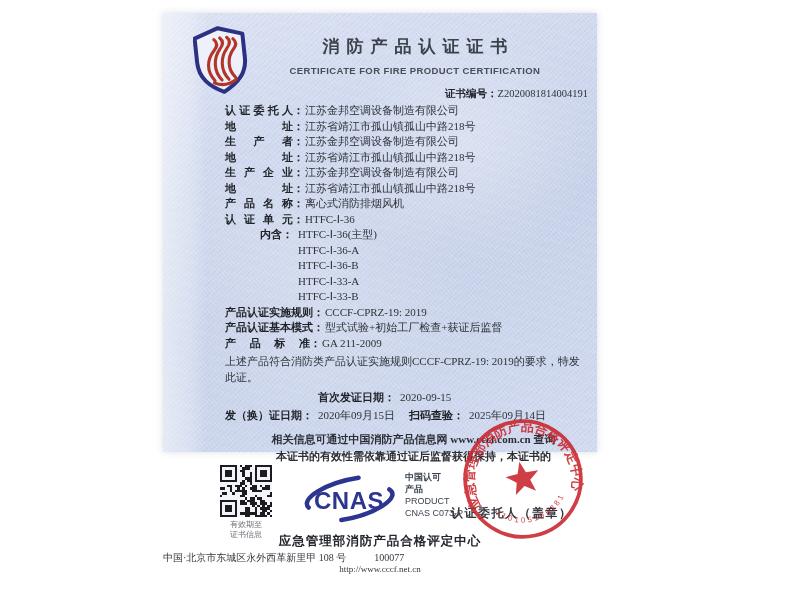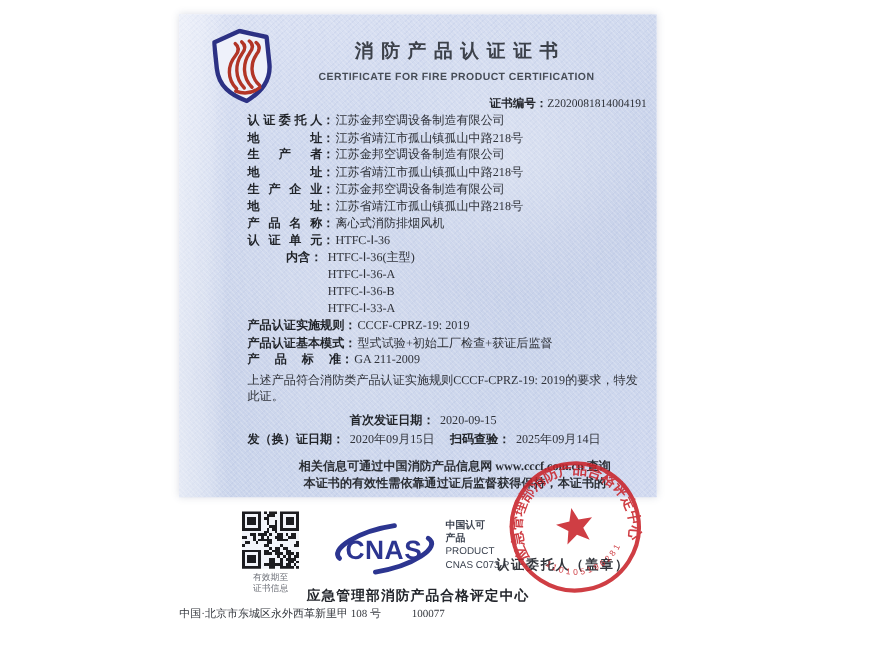--- a/index.html
+++ b/index.html
@@ -151,20 +151,24 @@
         <span class="inlab"></span>
         <span class="val">HTFC-Ⅰ-36-A</span>
       </div>
     <div class="row">
         <span class="inlab"></span>
         <span class="val">HTFC-Ⅰ-36-B</span>
       </div>
     <div class="row">
         <span class="inlab"></span>
         <span class="val">HTFC-Ⅰ-33-A</span>
+      </div>
+    <div class="row">
+        <span class="inlab"></span>
+        <span class="val">HTFC-Ⅰ-33-B</span>
       </div>
 
     <div class="row">
         <span class="rulelab">产品认证实施规则</span>
         <span class="colon">：</span>
         <span class="val">CCCF-CPRZ-19: 2019</span>
       </div>
     <div class="row">
         <span class="rulelab">产品认证基本模式</span>
         <span class="colon">：</span>
@@ -243,14 +247,15 @@
       <text font-size="7.5" fill="#c9242b" letter-spacing="2.5" font-family="Liberation Sans, sans-serif">
         <textPath href="#serialpath" startOffset="8%">110105196281</textPath>
       </text>
     </svg>
   </div>
 
   <div class="footorg">应急管理部消防产品合格评定中心</div>
   <div class="footaddr">
     <span>中国·北京市东城区永外西革新里甲 108 号</span><span class="pc">100077</span>
   </div>
+  <div class="footurl">http://www.cccf.net.cn</div>
 
 </div>
 
 </body></html>

